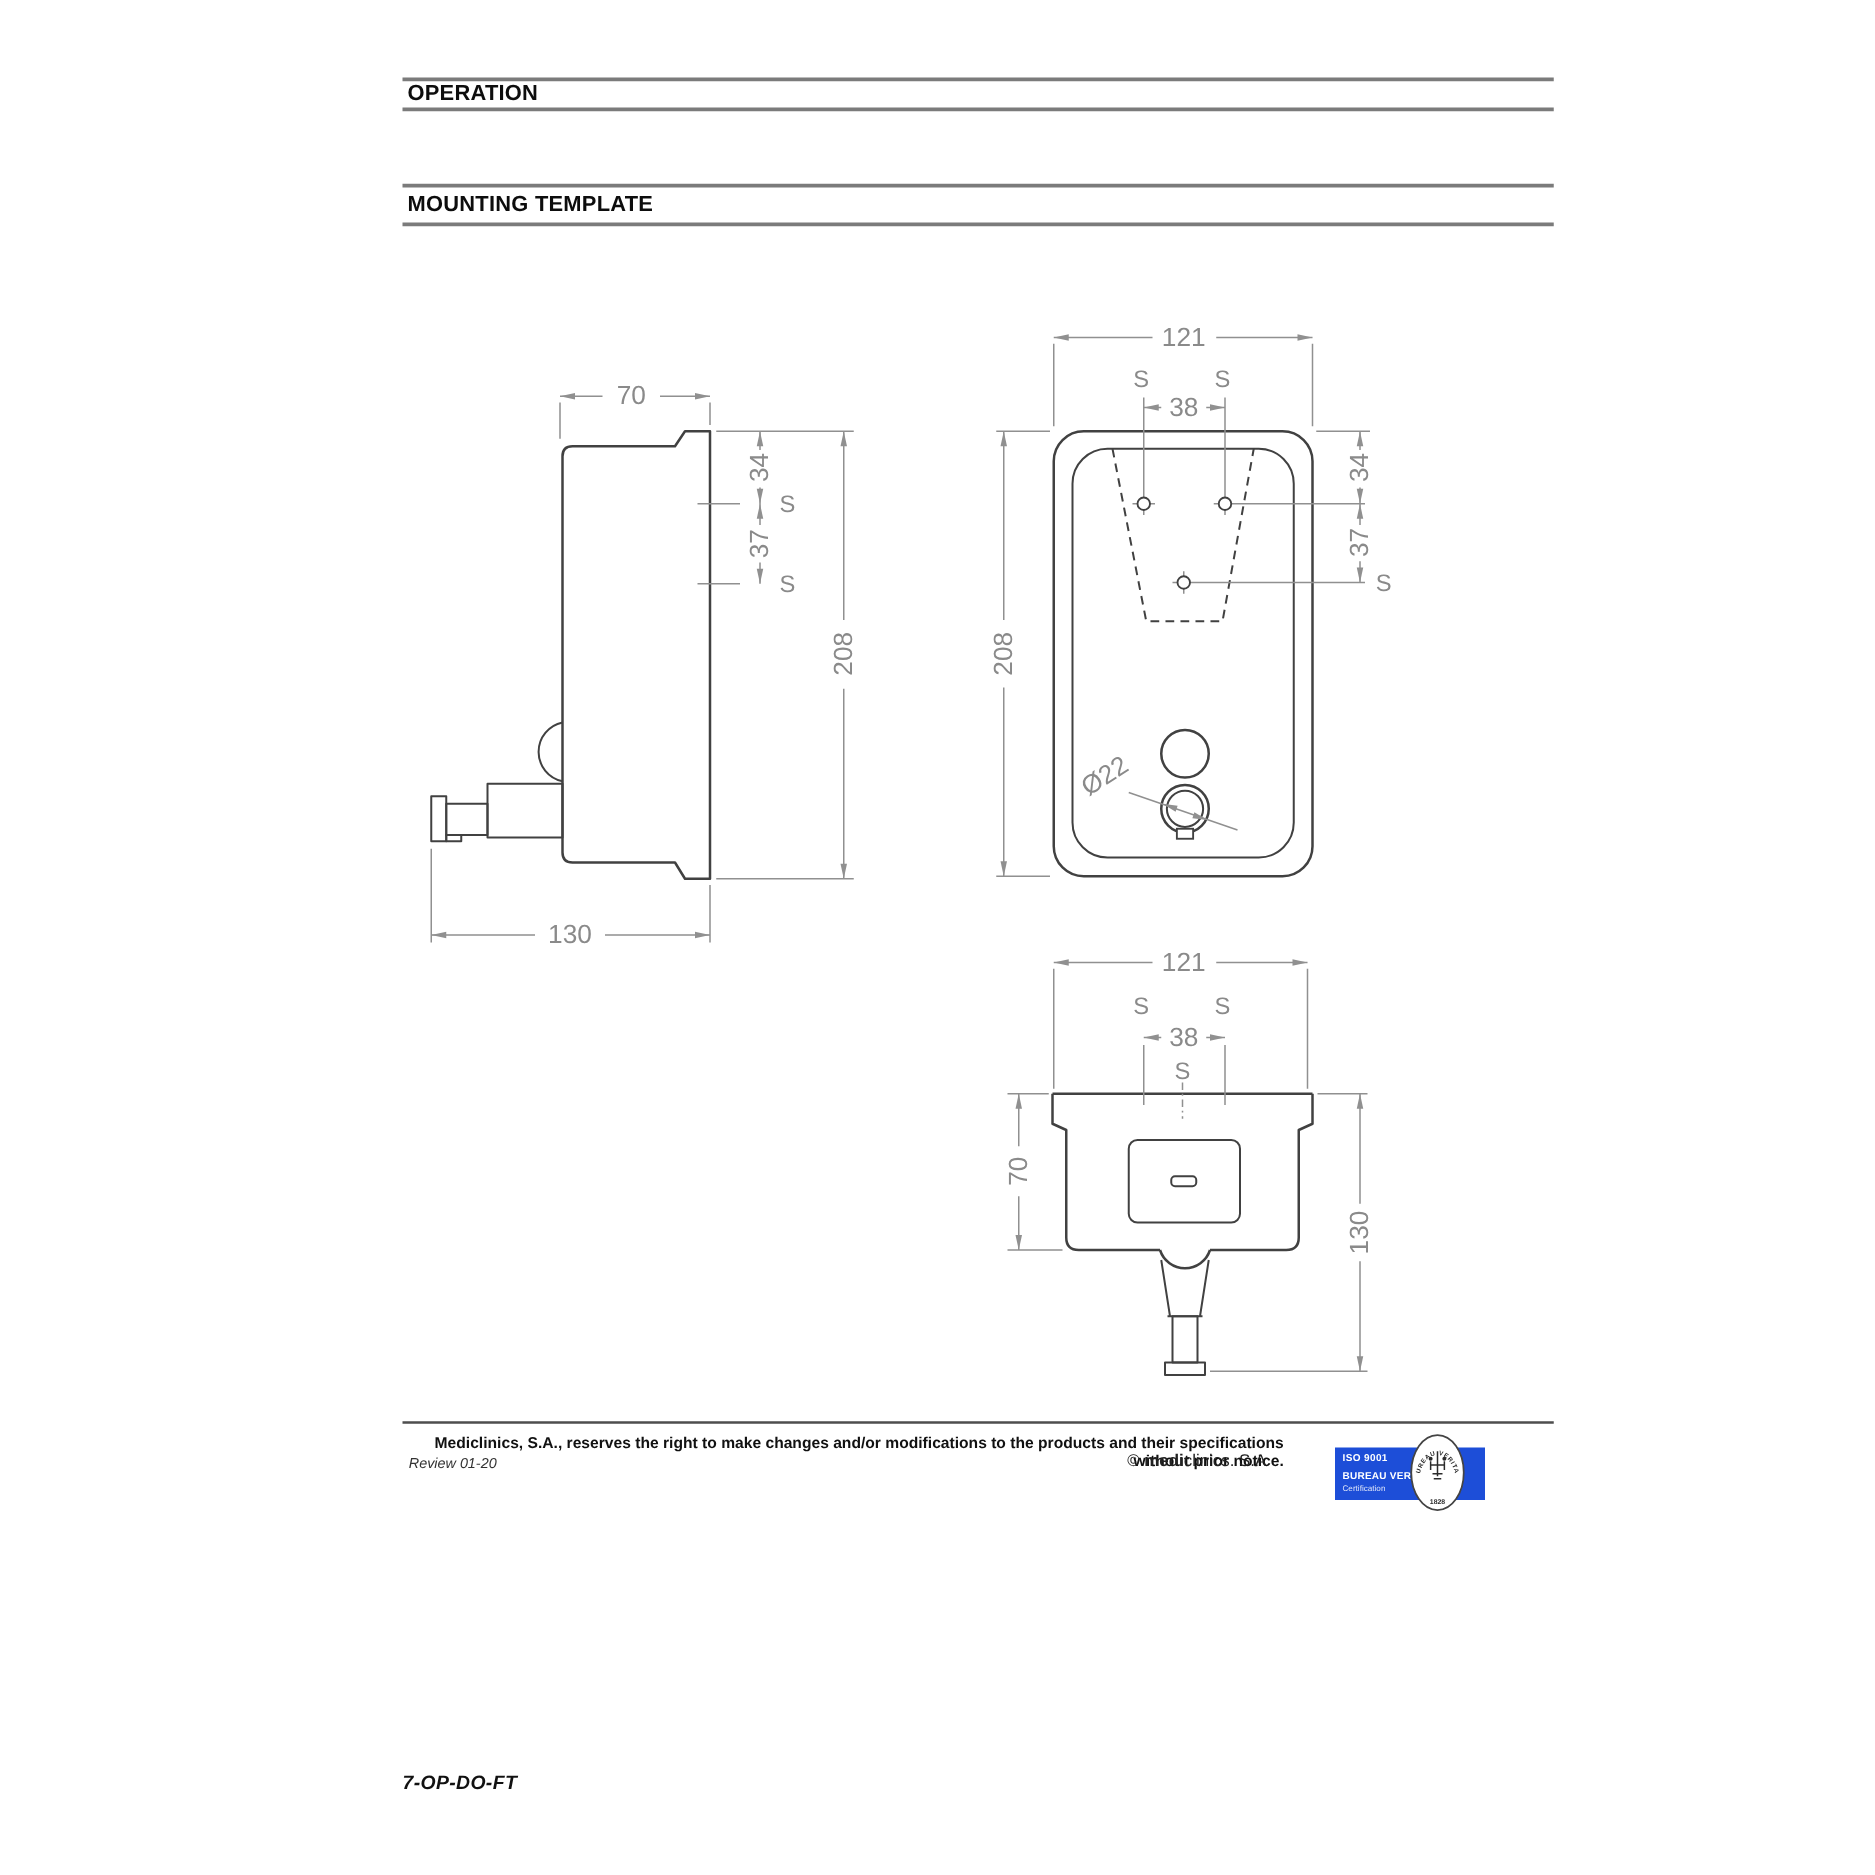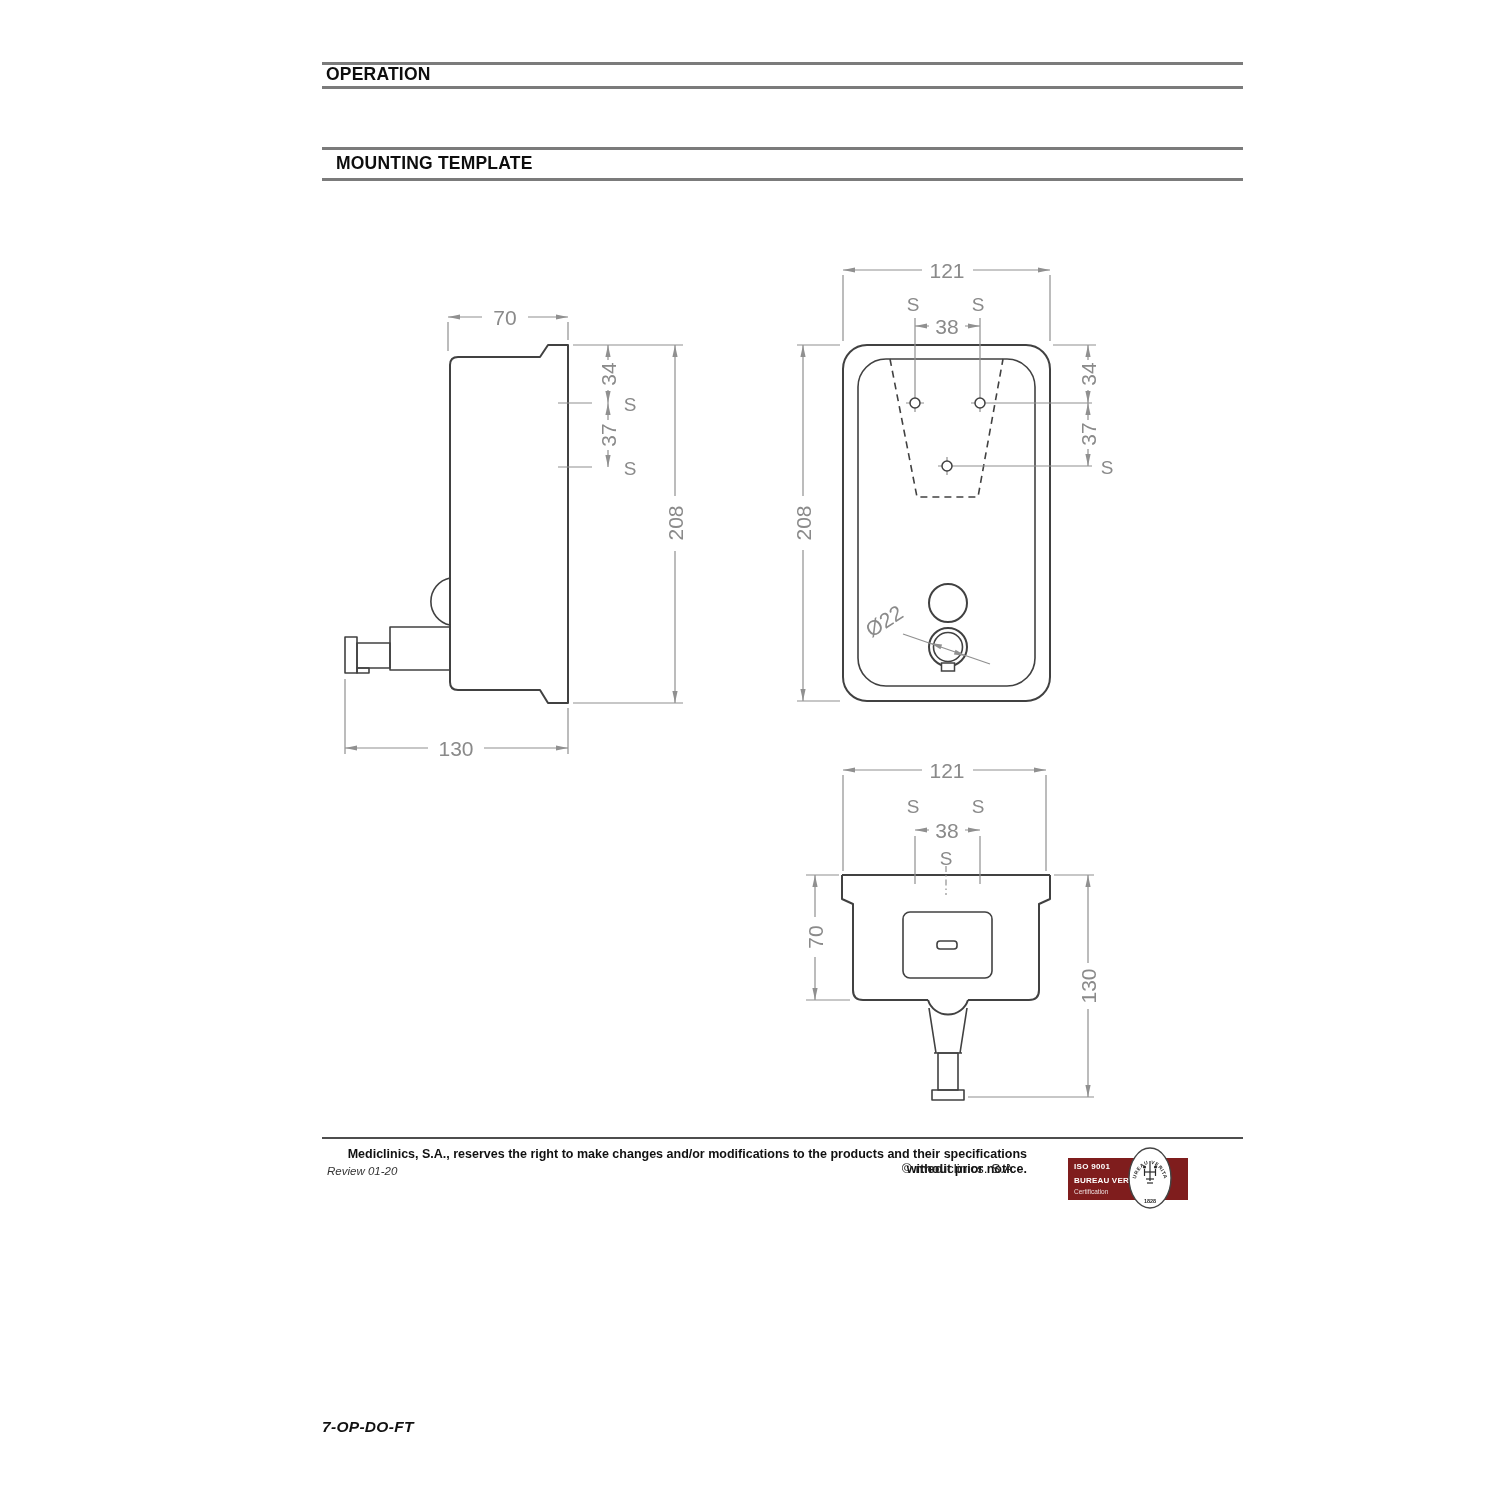--- a/index.html
+++ b/index.html
@@ -2,21 +2,21 @@
 <html><head>
 <meta charset="utf-8">
 <style>
   html,body{margin:0;padding:0;background:#ffffff;}
   .page{position:relative;width:1304px;height:1500px;background:#fff;
         font-family:"Liberation Sans",sans-serif;overflow:hidden;}
   .rule{position:absolute;left:322px;width:921px;height:3px;background:#7b7b7b;}
   .r1{top:62px;}.r2{top:86px;}.r3{top:147px;}.r4{top:178px;}
   .sec-title{position:absolute;left:326px;margin:0;font-size:17.5px;font-weight:bold;
              color:#0d0d0d;letter-spacing:.2px;line-height:20px;}
-  .t1{top:64px;}.t2{top:153px;margin-left:10px;}
+  .t1{top:64px;}.t2{top:153px;}
   .bodytext{position:absolute;left:327px;width:925px;margin:0;font-size:15px;
             line-height:27px;color:#1b1b1b;}
   .p1{top:104px;}
   .p2{top:194px;}
   .diagram{position:absolute;left:0;top:0;width:1500px;height:1500px;}
 
   
   .part{fill:none;stroke:#414141;stroke-width:2;stroke-linejoin:round;}
   .part-thin{fill:none;stroke:#414141;stroke-width:1.6;stroke-linejoin:round;}
   .hole{fill:#ffffff;stroke:#414141;stroke-width:1.5;}
@@ -27,21 +27,21 @@
   .dimtxt{fill:#8a8a8a;font-size:21px;font-family:"Liberation Sans",sans-serif;text-anchor:middle;}
   .stxt{fill:#8a8a8a;font-size:19px;font-family:"Liberation Sans",sans-serif;text-anchor:middle;}
 
   
   .fdivider{position:absolute;left:322px;top:1137px;width:921px;height:2px;background:#4e4e4e;}
   .legal{position:absolute;left:327px;top:1147px;width:700px;margin:0;font-size:12.5px;
          font-weight:bold;color:#111;line-height:15px;text-align:right;}
   .review{position:absolute;left:327px;top:1165px;margin:0;font-size:11.5px;font-style:italic;color:#333;}
   .copyright{position:absolute;left:600px;top:1161px;width:413px;margin:0;font-size:13.5px;
              color:#222;text-align:right;}
-  .cert{position:absolute;left:1068px;top:1158px;width:120px;height:42px;background:#7f1d1d;color:#fff;}
+  .cert{position:absolute;left:1068px;top:1158px;width:120px;height:42px;background:#1d4ed8;color:#fff;}
   .cert-iso{position:absolute;left:6px;top:4px;font-size:8px;font-weight:bold;letter-spacing:.3px;}
   .cert-org{position:absolute;left:6px;top:18px;font-size:8px;font-weight:bold;letter-spacing:.2px;}
   .cert-sub{position:absolute;left:6px;top:30px;font-size:6.5px;color:rgba(255,255,255,.85);}
   .seal{position:absolute;left:60px;top:-11px;width:44px;height:62px;}
   .doccode{position:absolute;left:322px;top:1418px;margin:0;font-size:15.5px;font-weight:bold;
            font-style:italic;color:#111;letter-spacing:.3px;}
 </style>
 </head>
 <body>
 

